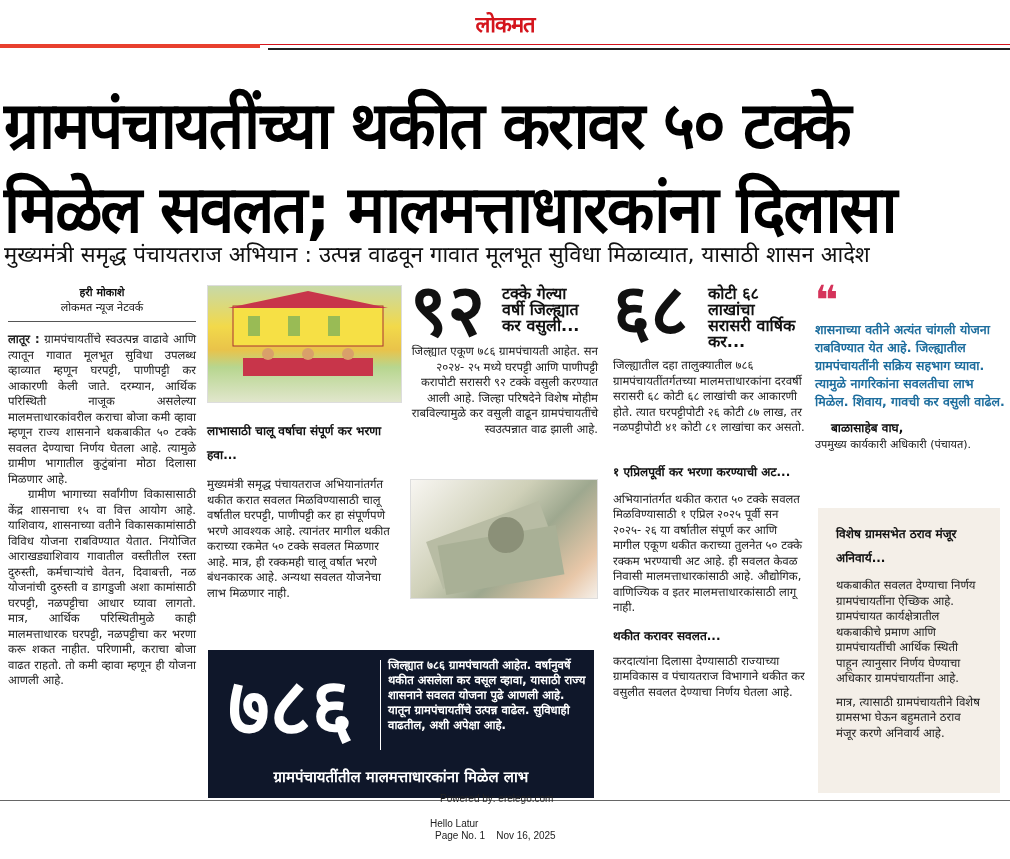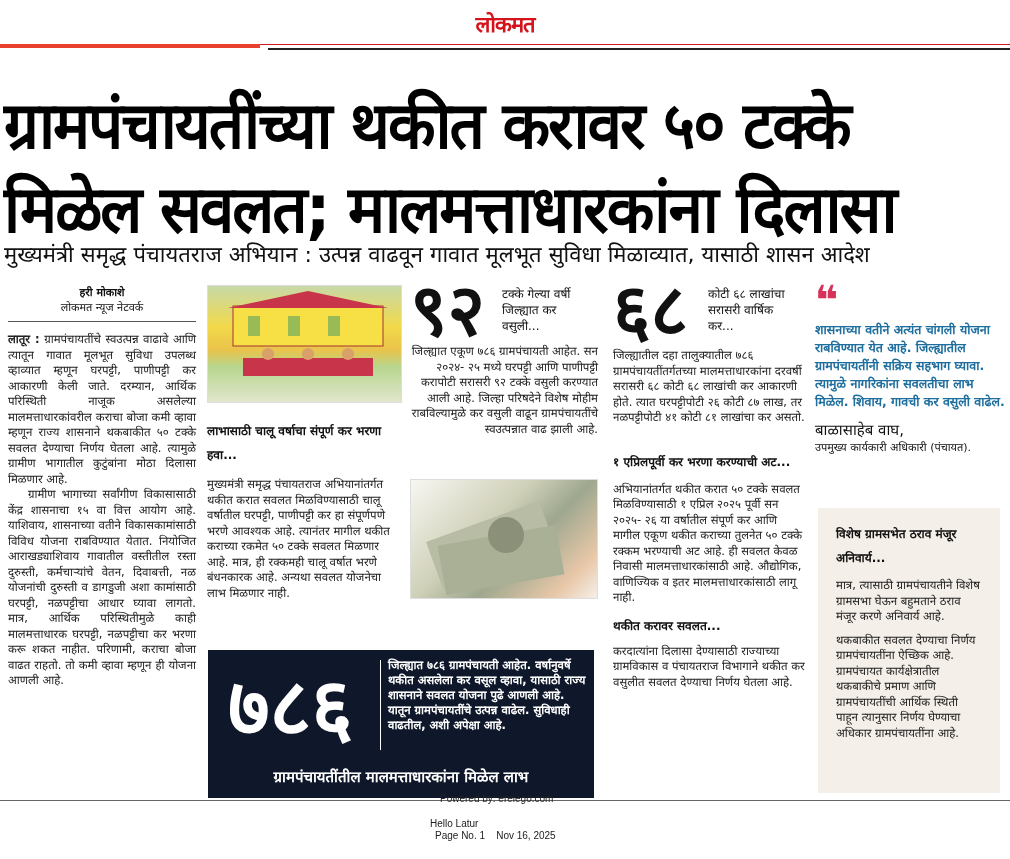--- a/index.html
+++ b/index.html
@@ -11,21 +11,21 @@
   .rule-black { position: absolute; left: 268px; top: 48px; width: 742px; height: 2px; background: #222; }
   .headline { position: absolute; left: 4px; top: 88px; width: 1004px; font-size: 62px; line-height: 80px; font-weight: bold; letter-spacing: -2px; color: #000; font-family: "DejaVu Sans", sans-serif; transform: scaleY(1.05); }
   .subhead { position: absolute; left: 4px; top: 240px; width: 1004px; font-size: 22px; line-height: 30px; color: #111; white-space: nowrap; }
   .col { position: absolute; }
   .byline { text-align: center; font-weight: bold; font-size: 11px; line-height: 15px; }
   .byline-rule { height: 1px; background: #555; margin-top: 6px; }
   .body { font-size: 11.5px; line-height: 15.5px; text-align: justify; color: #222; }
   .body b { font-weight: bold; }
   .subhd { font-size: 12px; line-height: 24px; font-weight: bold; color: #111; }
   .bignum { font-size: 72px; line-height: 60px; font-weight: bold; color: #111; }
-  .numcap { font-size: 12px; line-height: 16px; font-weight: normal; }
+  .numcap { font-size: 16px; line-height: 16px; font-weight: bold; }
   .img { background: #e9e4d4; border: 1px solid #ddd; }
   .quote-mark { color: #d5335a; font-size: 40px; font-weight: bold; line-height: 30px; }
   .quote-text { color: #1e6e9e; font-size: 12.5px; line-height: 18px; font-weight: bold; }
   .sidebar { background: #f4efe8; }
   .blue-box { position: absolute; background: #0f172a; color: #fff; }
   .footer { position: absolute; left: 0; top: 800px; width: 1010px; height: 1px; background: #666; }
   .footer-text { position: absolute; font-family: "Liberation Sans", sans-serif; font-size: 10px; line-height: 13px; color: #222; }
 </style>
 </head>
 <body>
@@ -96,28 +96,28 @@
   <p class="body" style="margin-top:8px; text-align:left;">जिल्ह्यातील दहा तालुक्यातील ७८६ ग्रामपंचायतींतर्गतच्या मालमत्ताधारकांना दरवर्षी सरासरी ६८ कोटी ६८ लाखांची कर आकारणी होते. त्यात घरपट्टीपोटी २६ कोटी ८७ लाख, तर नळपट्टीपोटी ४१ कोटी ८१ लाखांचा कर असतो.</p>
   <div class="subhd" style="margin-top:24px;">१ एप्रिलपूर्वी कर भरणा करण्याची अट...</div>
   <p class="body" style="margin-top:8px; text-align:left;">अभियानांतर्गत थकीत करात ५० टक्के सवलत मिळविण्यासाठी १ एप्रिल २०२५ पूर्वी सन २०२५- २६ या वर्षातील संपूर्ण कर आणि मागील एकूण थकीत कराच्या तुलनेत ५० टक्के रक्कम भरण्याची अट आहे. ही सवलत केवळ निवासी मालमत्ताधारकांसाठी आहे. औद्योगिक, वाणिज्यिक व इतर मालमत्ताधारकांसाठी लागू नाही.</p>
   <div class="subhd" style="margin-top:8px;">थकीत करावर सवलत...</div>
   <p class="body" style="margin-top:6px; text-align:left;">करदात्यांना दिलासा देण्यासाठी राज्याच्या ग्रामविकास व पंचायतराज विभागाने थकीत कर वसुलीत सवलत देण्याचा निर्णय घेतला आहे.</p>
 </div>
 
 <div class="col" style="left:815px; top:285px; width:190px;">
   <div class="quote-mark">❝</div>
   <p class="quote-text" style="margin-top:6px;">शासनाच्या वतीने अत्यंत चांगली योजना राबविण्यात येत आहे. जिल्ह्यातील ग्रामपंचायतींनी सक्रिय सहभाग घ्यावा. त्यामुळे नागरिकांना सवलतीचा लाभ मिळेल. शिवाय, गावची कर वसुली वाढेल.</p>
-  <div style="font-size:15px; font-weight:normal; margin-top:8px;">बाळासाहेब वाघ,</div>
+  <div style="font-size:12px; font-weight:bold; margin-top:8px;margin-left:16px;">बाळासाहेब वाघ,</div>
   <div style="font-size:11px;">उपमुख्य कार्यकारी अधिकारी (पंचायत).</div>
 </div>
 
 <div class="col sidebar" style="left:818px; top:508px; width:182px; height:285px; padding:14px 18px;">
   <div class="subhd">विशेष ग्रामसभेत ठराव मंजूर अनिवार्य...</div>
+  <p class="body" style="margin-top:8px; text-align:left;">थकबाकीत सवलत देण्याचा निर्णय ग्रामपंचायतींना ऐच्छिक आहे. ग्रामपंचायत कार्यक्षेत्रातील थकबाकीचे प्रमाण आणि ग्रामपंचायतींची आर्थिक स्थिती पाहून त्यानुसार निर्णय घेण्याचा अधिकार ग्रामपंचायतींना आहे.</p>
   <p class="body" style="margin-top:8px; text-align:left;">मात्र, त्यासाठी ग्रामपंचायतीने विशेष ग्रामसभा घेऊन बहुमताने ठराव मंजूर करणे अनिवार्य आहे.</p>
-  <p class="body" style="margin-top:8px; text-align:left;">थकबाकीत सवलत देण्याचा निर्णय ग्रामपंचायतींना ऐच्छिक आहे. ग्रामपंचायत कार्यक्षेत्रातील थकबाकीचे प्रमाण आणि ग्रामपंचायतींची आर्थिक स्थिती पाहून त्यानुसार निर्णय घेण्याचा अधिकार ग्रामपंचायतींना आहे.</p>
 </div>
 
 <div class="blue-box" style="left:208px; top:650px; width:386px; height:148px;">
   <div style="position:absolute; left:20px; top:8px; font-size:80px; line-height:100px; font-weight:bold;">७८६</div>
   <div style="position:absolute; left:172px; top:10px; width:1px; height:90px; background:#fff;"></div>
   <p style="position:absolute; left:180px; top:8px; width:200px; font-size:11.5px; line-height:15px; font-weight:bold;">जिल्ह्यात ७८६ ग्रामपंचायती आहेत. वर्षानुवर्षे थकीत असलेला कर वसूल व्हावा, यासाठी राज्य शासनाने सवलत योजना पुढे आणली आहे. यातून ग्रामपंचायतींचे उत्पन्न वाढेल. सुविधाही वाढतील, अशी अपेक्षा आहे.</p>
   <div style="position:absolute; left:0; top:116px; width:386px; text-align:center; font-size:15px; font-weight:bold;">ग्रामपंचायतींतील मालमत्ताधारकांना मिळेल लाभ</div>
 </div>
 
 <div class="footer"></div>

